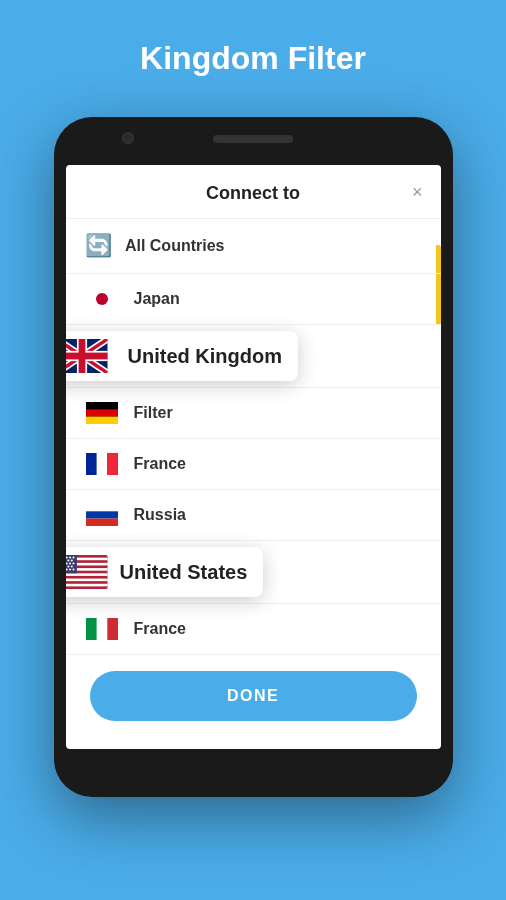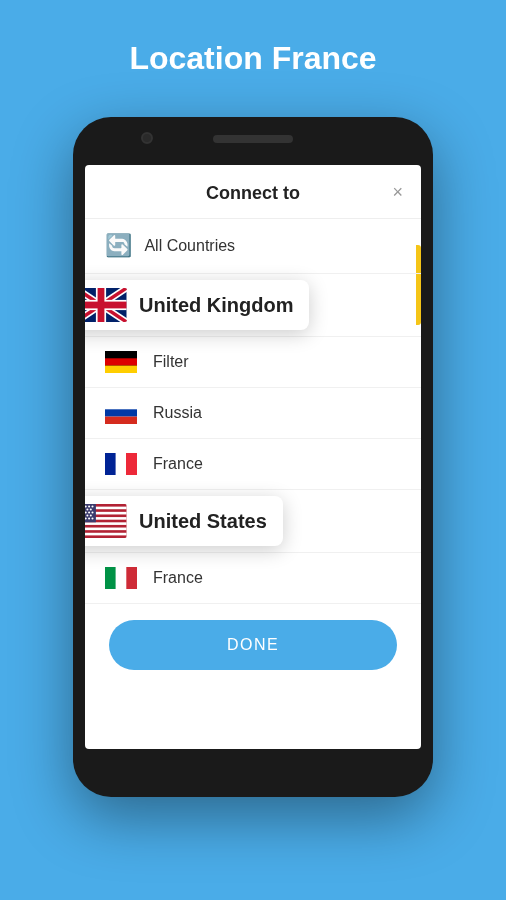--- a/index.html
+++ b/index.html
@@ -36,21 +36,21 @@
     }
 
     .globe-icon {
       display: inline-block;
       font-size: 22px;
       vertical-align: middle;
     }
 
     .phone-wrapper {
       position: relative;
-      width: 360px;
+      width: 399px;
       height: 680px;
       margin-top: 10px;
     }
 
     .phone-shell {
       position: absolute;
       top: 0;
       left: 0;
       width: 100%;
       height: 100%;
@@ -139,55 +139,55 @@
       align-items: center;
       padding: 14px 20px;
       border-bottom: 1px solid #f0f0f0;
       cursor: pointer;
       position: relative;
     }
 
     .country-name {
       font-size: 16px;
       color: #333;
-      font-weight: 400;
+      font-weight: 700;
     }
 
     .done-btn-wrap {
       padding: 16px 24px 20px;
       display: flex;
       justify-content: center;
     }
 
     .done-btn {
       background: #4AACE8;
       color: #fff;
       border: none;
       border-radius: 30px;
       padding: 16px 0;
       width: 100%;
       font-size: 16px;
-      font-weight: 400;
+      font-weight: 700;
       letter-spacing: 1.5px;
       cursor: pointer;
     }
 
     
     .flag-svg {
       width: 32px;
       height: 22px;
       flex-shrink: 0;
       margin-right: 16px;
     }
   </style>
 </head>
 <body>
 
 <section class="header-section">
-  <h1 class="main-title">Location France</h1>
+  <h1 class="main-title">Kingdom Filter</h1>
 </section>
 
 <div class="phone-wrapper">
   <div class="phone-shell">
     <div class="phone-camera"></div>
     <div class="phone-speaker"></div>
   </div>
 
   <div class="phone-screen">
 
@@ -198,24 +198,31 @@
       <button class="close-btn">×</button>
     </div>
 
     <ul class="country-list">
 
       <li class="country-item">
         <span style="font-size:22px; margin-right:12px; color:#4AACE8;">🔄</span>
         <span class="country-name">All Countries</span>
       </li>
 
+      <li class="country-item">
+        <svg class="flag-svg" viewBox="0 0 32 22">
+          <rect width="32" height="22" fill="#fff"></rect>
+          <circle cx="16" cy="11" r="6" fill="#BC002D"></circle>
+        </svg>
+        <span class="country-name">Japan</span>
+      </li>
 
       <li class="country-item" style="position:relative; padding: 14px 20px; border-bottom: 1px solid #f0f0f0; display:flex; align-items:center; cursor:pointer;">
 
-        <div style="position:absolute; left:-18px; top:50%; transform:translateY(-50%); background:#fff; border-radius:8px; box-shadow:0 4px 20px rgba(0,0,0,0.2); padding:8px 16px 8px 8px; display:flex; align-items:center; z-index:10;">
+        <div style="position:absolute; left:-18px; top:50%; transform:translateY(-50%); background:#fff; border-radius:8px; box-shadow:0 4px 20px rgba(0,0,0,0.2); padding:8px 16px 8px 8px; display:flex; align-items:center; z-index:10;gap:8px;">
           <svg width="52" height="34" viewBox="0 0 60 40" style="margin-right:12px; border-radius:2px;">
             <rect width="60" height="40" fill="#012169"></rect>
 
             <line x1="0" y1="0" x2="60" y2="40" stroke="#fff" stroke-width="8"></line>
             <line x1="60" y1="0" x2="0" y2="40" stroke="#fff" stroke-width="8"></line>
 
             <line x1="0" y1="0" x2="60" y2="40" stroke="#C8102E" stroke-width="4"></line>
             <line x1="60" y1="0" x2="0" y2="40" stroke="#C8102E" stroke-width="4"></line>
 
             <rect x="24" y="0" width="12" height="40" fill="#fff"></rect>
@@ -235,34 +242,34 @@
           <rect width="32" height="22" fill="#000"></rect>
           <rect y="0" width="32" height="7.3" fill="#000"></rect>
           <rect y="7.3" width="32" height="7.3" fill="#D00"></rect>
           <rect y="14.6" width="32" height="7.4" fill="#FFCE00"></rect>
         </svg>
         <span class="country-name">Filter</span>
       </li>
 
       <li class="country-item">
         <svg class="flag-svg" viewBox="0 0 32 22">
+          <rect width="32" height="22" fill="#ED2939"></rect>
+          <rect width="21" height="22" fill="#fff"></rect>
+          <rect width="10.6" height="22" fill="#002395"></rect>
+        </svg>
+        <span class="country-name">France</span>
+      </li>
+
+      <li class="country-item">
+        <svg class="flag-svg" viewBox="0 0 32 22">
           <rect width="32" height="22" fill="#fff"></rect>
           <rect y="7.3" width="32" height="7.3" fill="#0039A6"></rect>
           <rect y="14.6" width="32" height="7.4" fill="#D52B1E"></rect>
         </svg>
         <span class="country-name">Russia</span>
-      </li>
-
-      <li class="country-item">
-        <svg class="flag-svg" viewBox="0 0 32 22">
-          <rect width="32" height="22" fill="#ED2939"></rect>
-          <rect width="21" height="22" fill="#fff"></rect>
-          <rect width="10.6" height="22" fill="#002395"></rect>
-        </svg>
-        <span class="country-name">France</span>
       </li>
 
       <li class="country-item" style="position:relative; padding: 14px 24px; border-bottom: 1px solid #f0f0f0; display:flex; align-items:center; cursor:pointer;">
         <div style="position:absolute; left:-18px; top:50%; transform:translateY(-50%); background:#fff; border-radius:8px; box-shadow:0 4px 20px rgba(0,0,0,0.2); padding:8px 16px 8px 8px; display:flex; align-items:center; z-index:10;">
           <svg width="52" height="34" viewBox="0 0 60 40" style="margin-right:12px; border-radius:2px;">
 
             <rect width="60" height="40" fill="#B22234"></rect>
             <rect y="3.08" width="60" height="3.08" fill="#fff"></rect>
             <rect y="9.23" width="60" height="3.08" fill="#fff"></rect>
             <rect y="15.38" width="60" height="3.08" fill="#fff"></rect>

